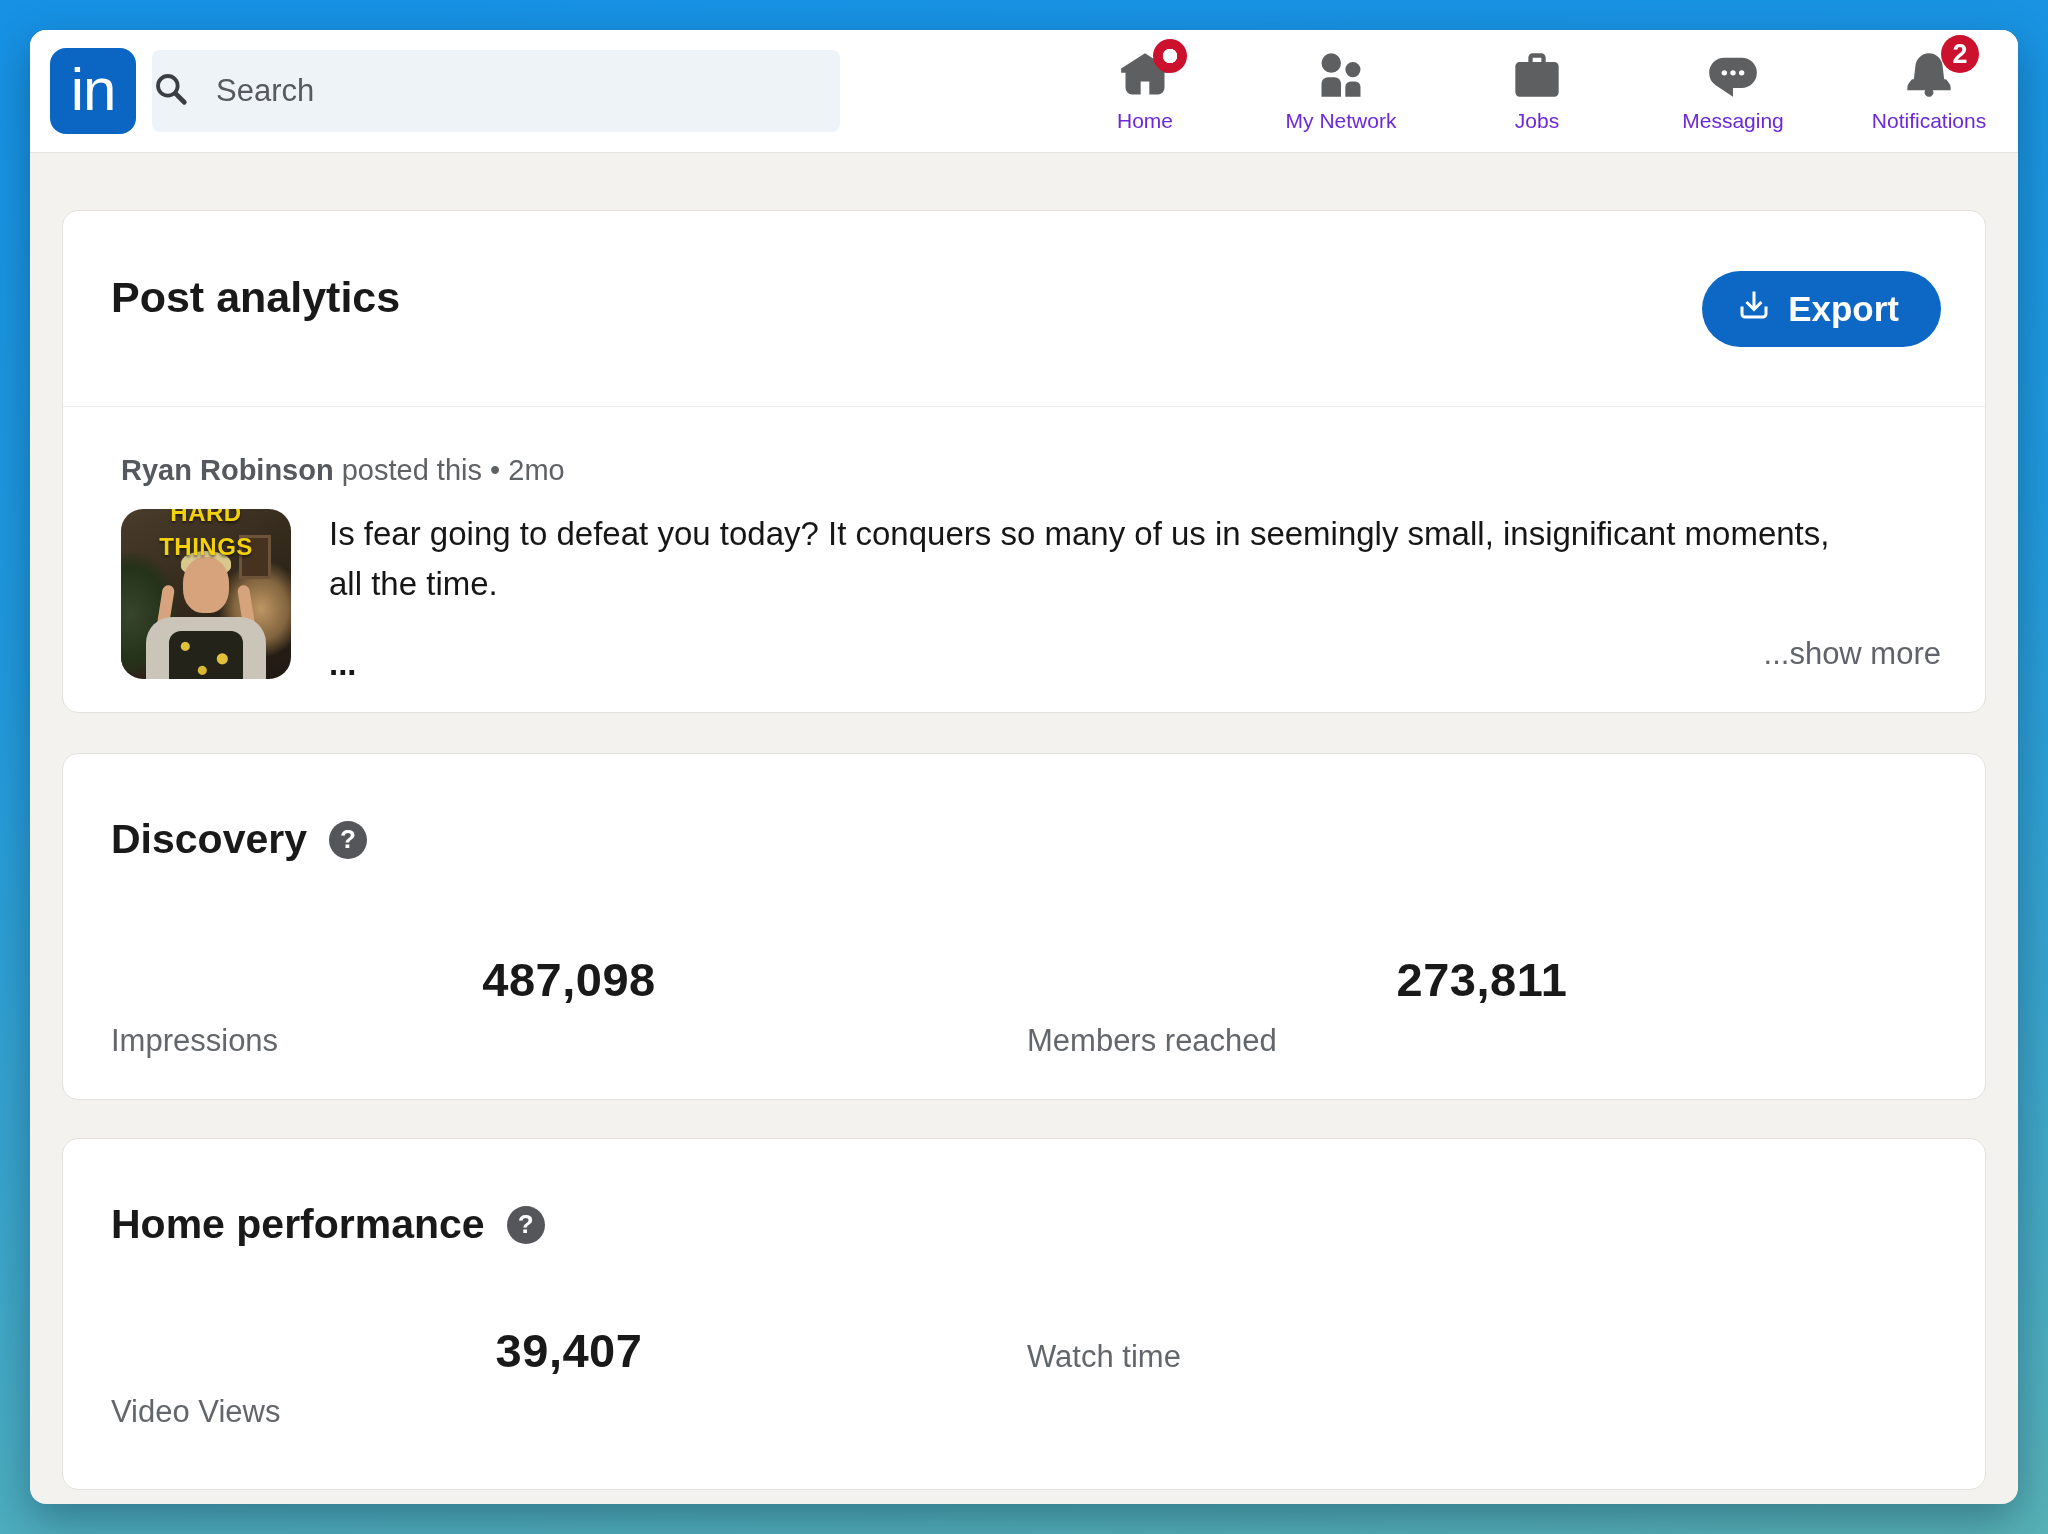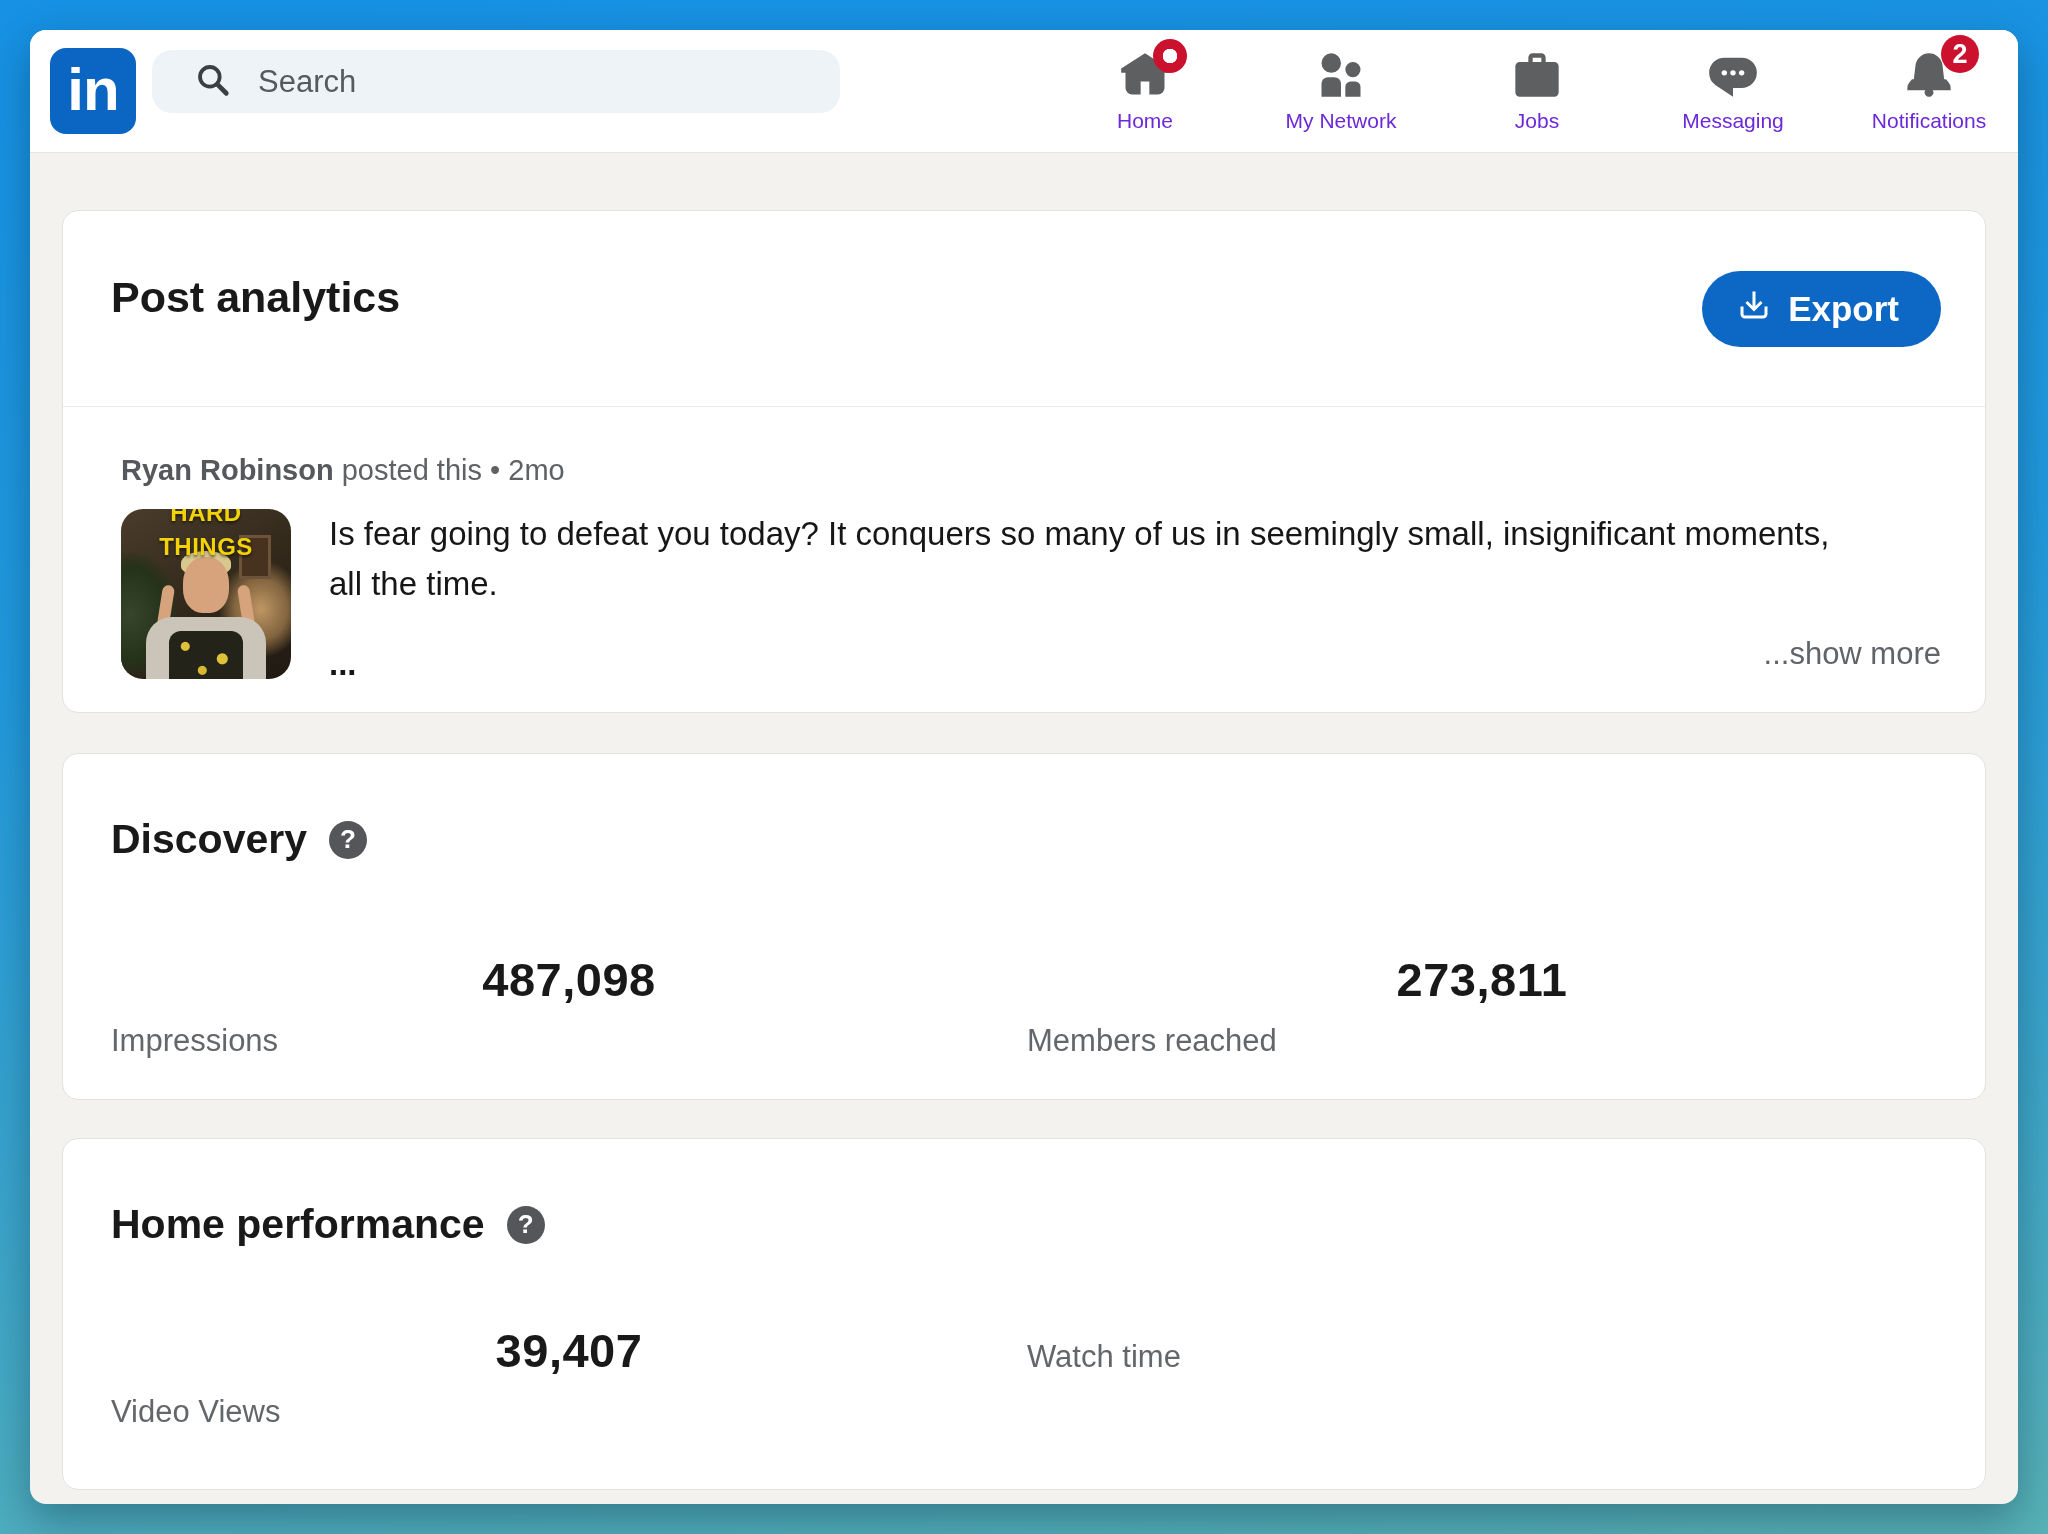--- a/index.html
+++ b/index.html
@@ -11,27 +11,27 @@
   }
   .frame {
     position:absolute; left:30px; top:30px; width:1988px; height:1474px;
     background:#f3f2ee; border-radius:16px; overflow:hidden;
     box-shadow:0 16px 44px rgba(0,25,45,.35);
   }
   
   .topbar { position:absolute; top:0; left:0; right:0; height:123px; background:#fff; border-bottom:1px solid #e4e3e0; }
   .logo {
     position:absolute; left:20px; top:18px; width:86px; height:86px;
-    background:#0b66c3; border-radius:16px; color:#fff; font-weight:bold; font-size:60px;
+    background:#0b66c3; border-radius:16px; color:#fff; font-weight:normal; font-size:60px;
     display:flex; align-items:flex-end; justify-content:center; padding-bottom:10px; cursor:pointer;
     letter-spacing:-1px;
   }
   .searchbox {
-    position:absolute; left:122px; top:20px; width:688px; height:63px;
-    background:#eef3f8; border-radius:20px; display:flex; align-items:center; padding-left:42px; gap:26px;
+    position:absolute; left:122px; top:20px; width:688px; height:82px;
+    background:#eef3f8; border-radius:8px; display:flex; align-items:center; gap:26px;
   }
   .searchbox svg { flex:none; }
   .searchbox input {
     border:none; outline:none; background:transparent; font-family:inherit;
     font-size:31px; color:#2f3235; width:520px;
   }
   .searchbox input::placeholder { color:#56595d; opacity:1; }
   .nav { position:absolute; right:-9px; top:0; height:122px; display:flex; }
   .nav-item {
     width:196px; display:flex; flex-direction:column; align-items:center; justify-content:center;

